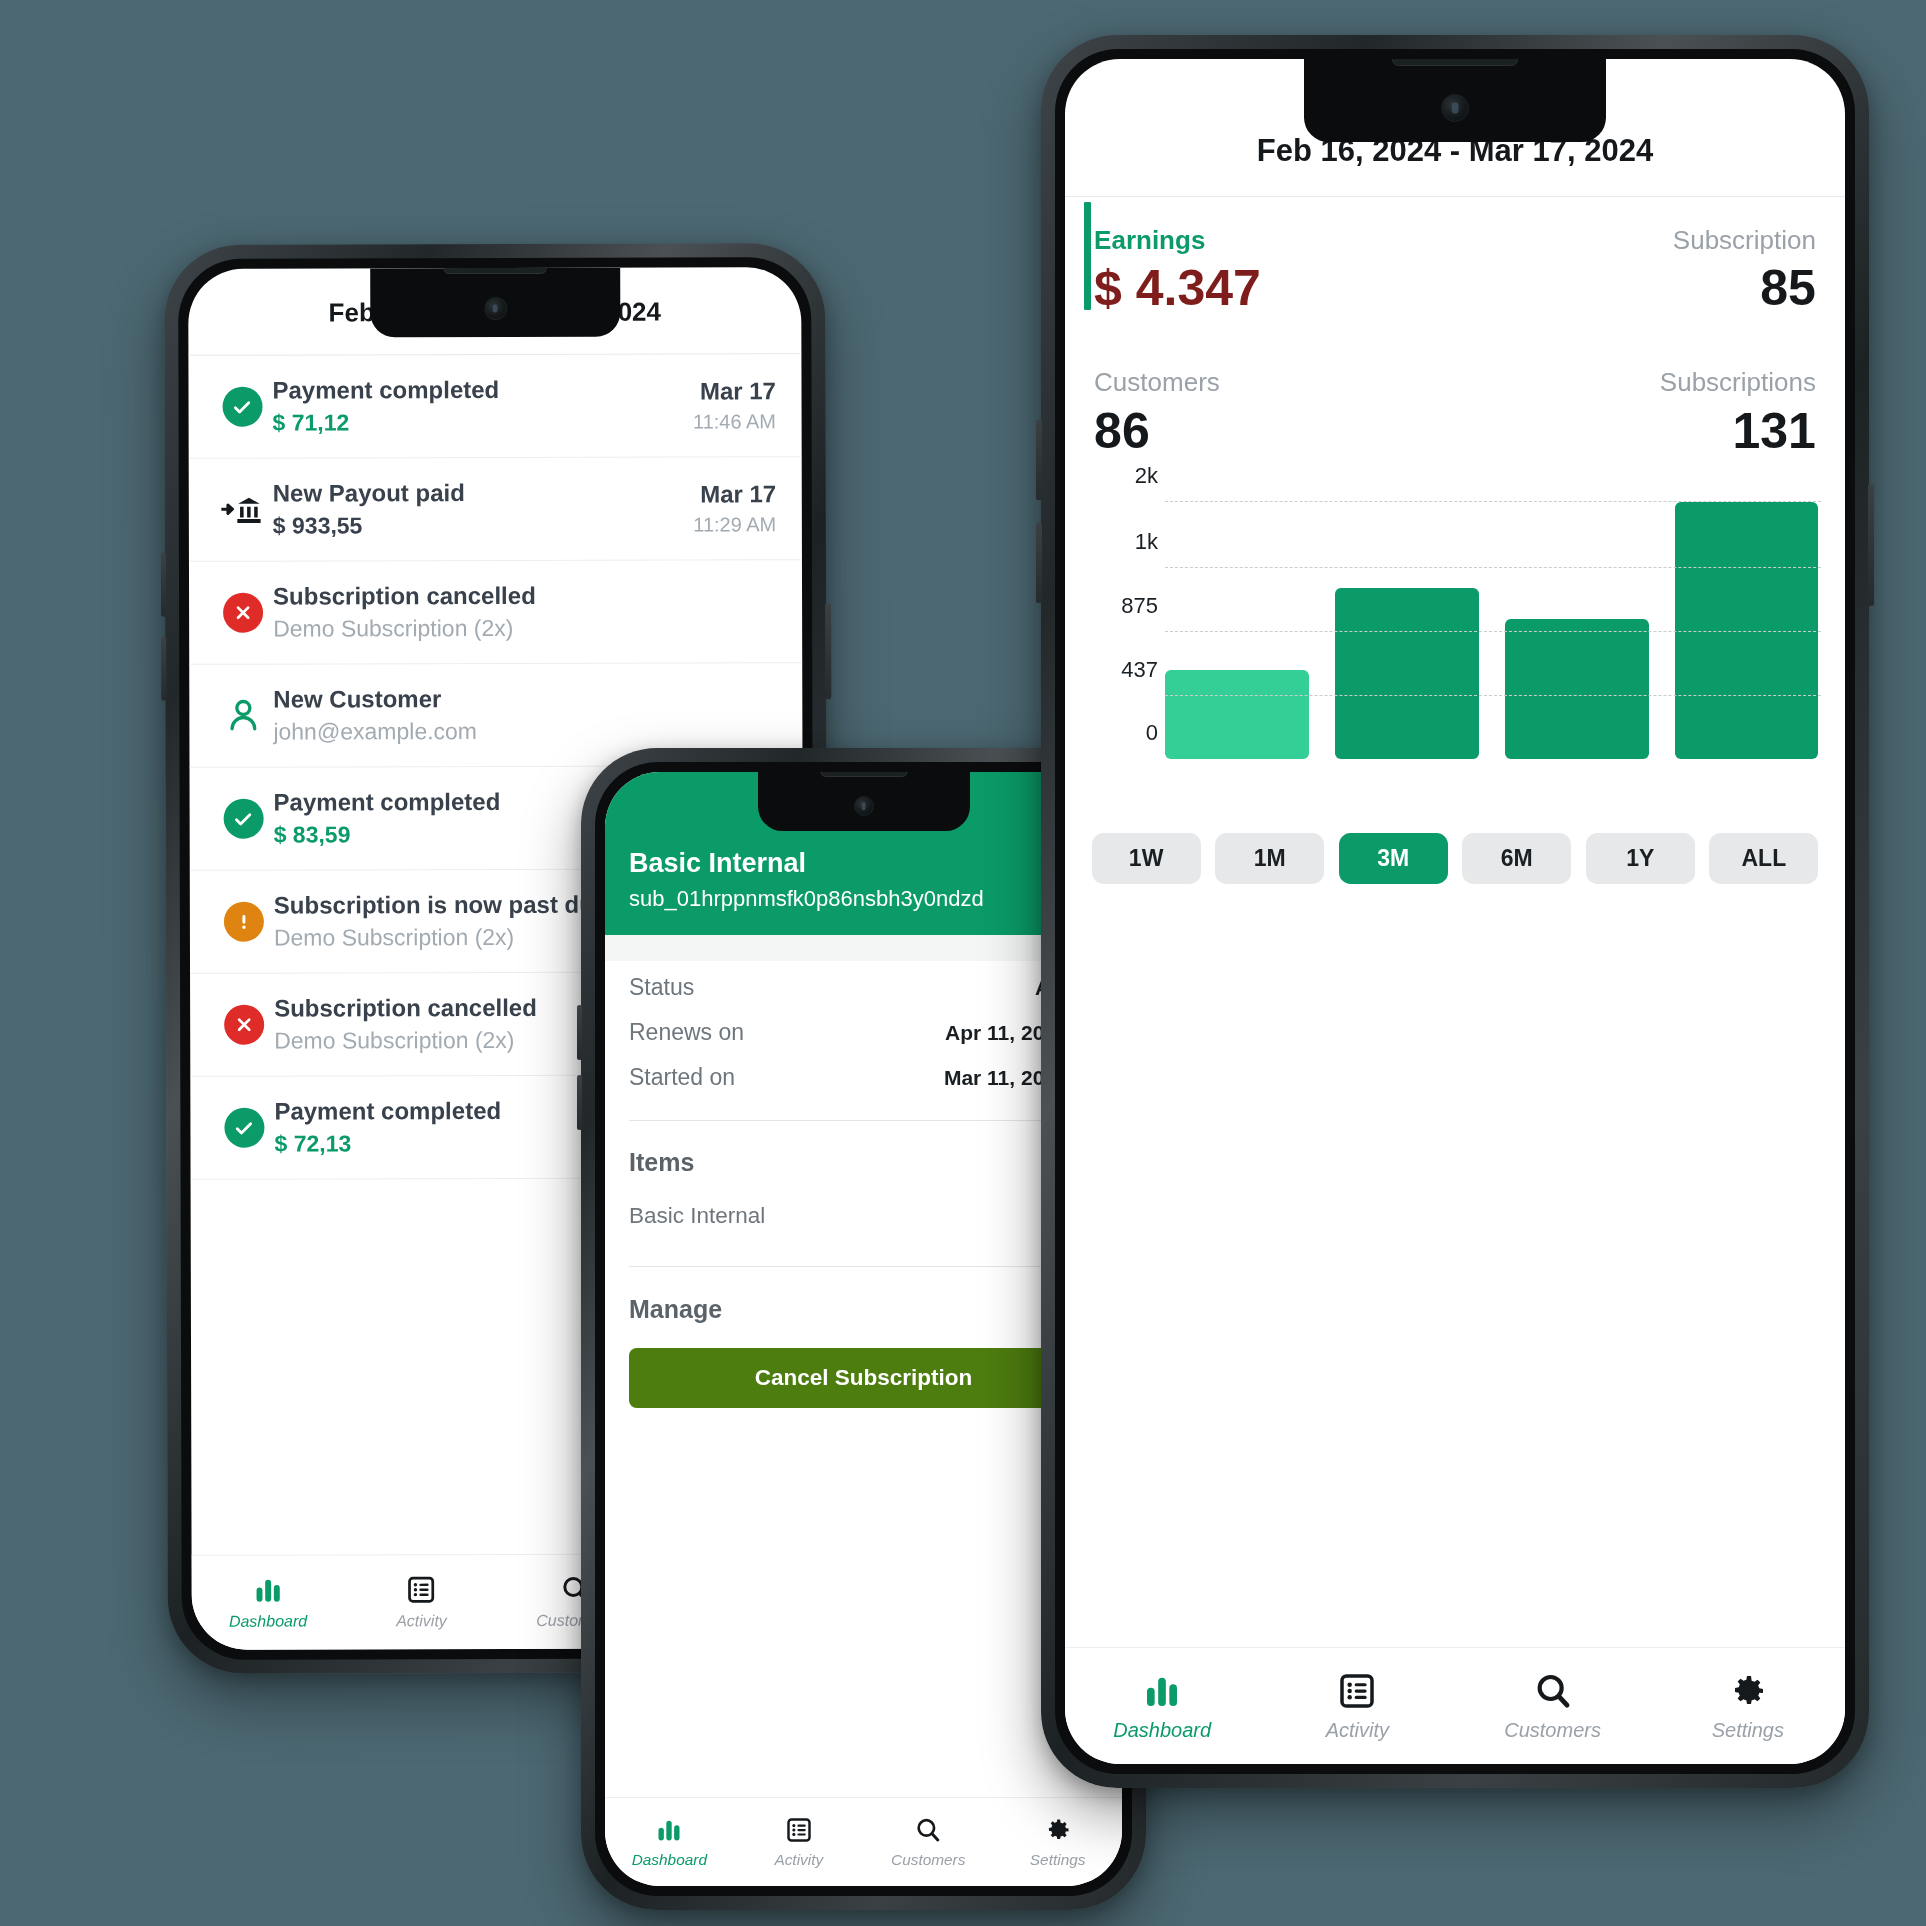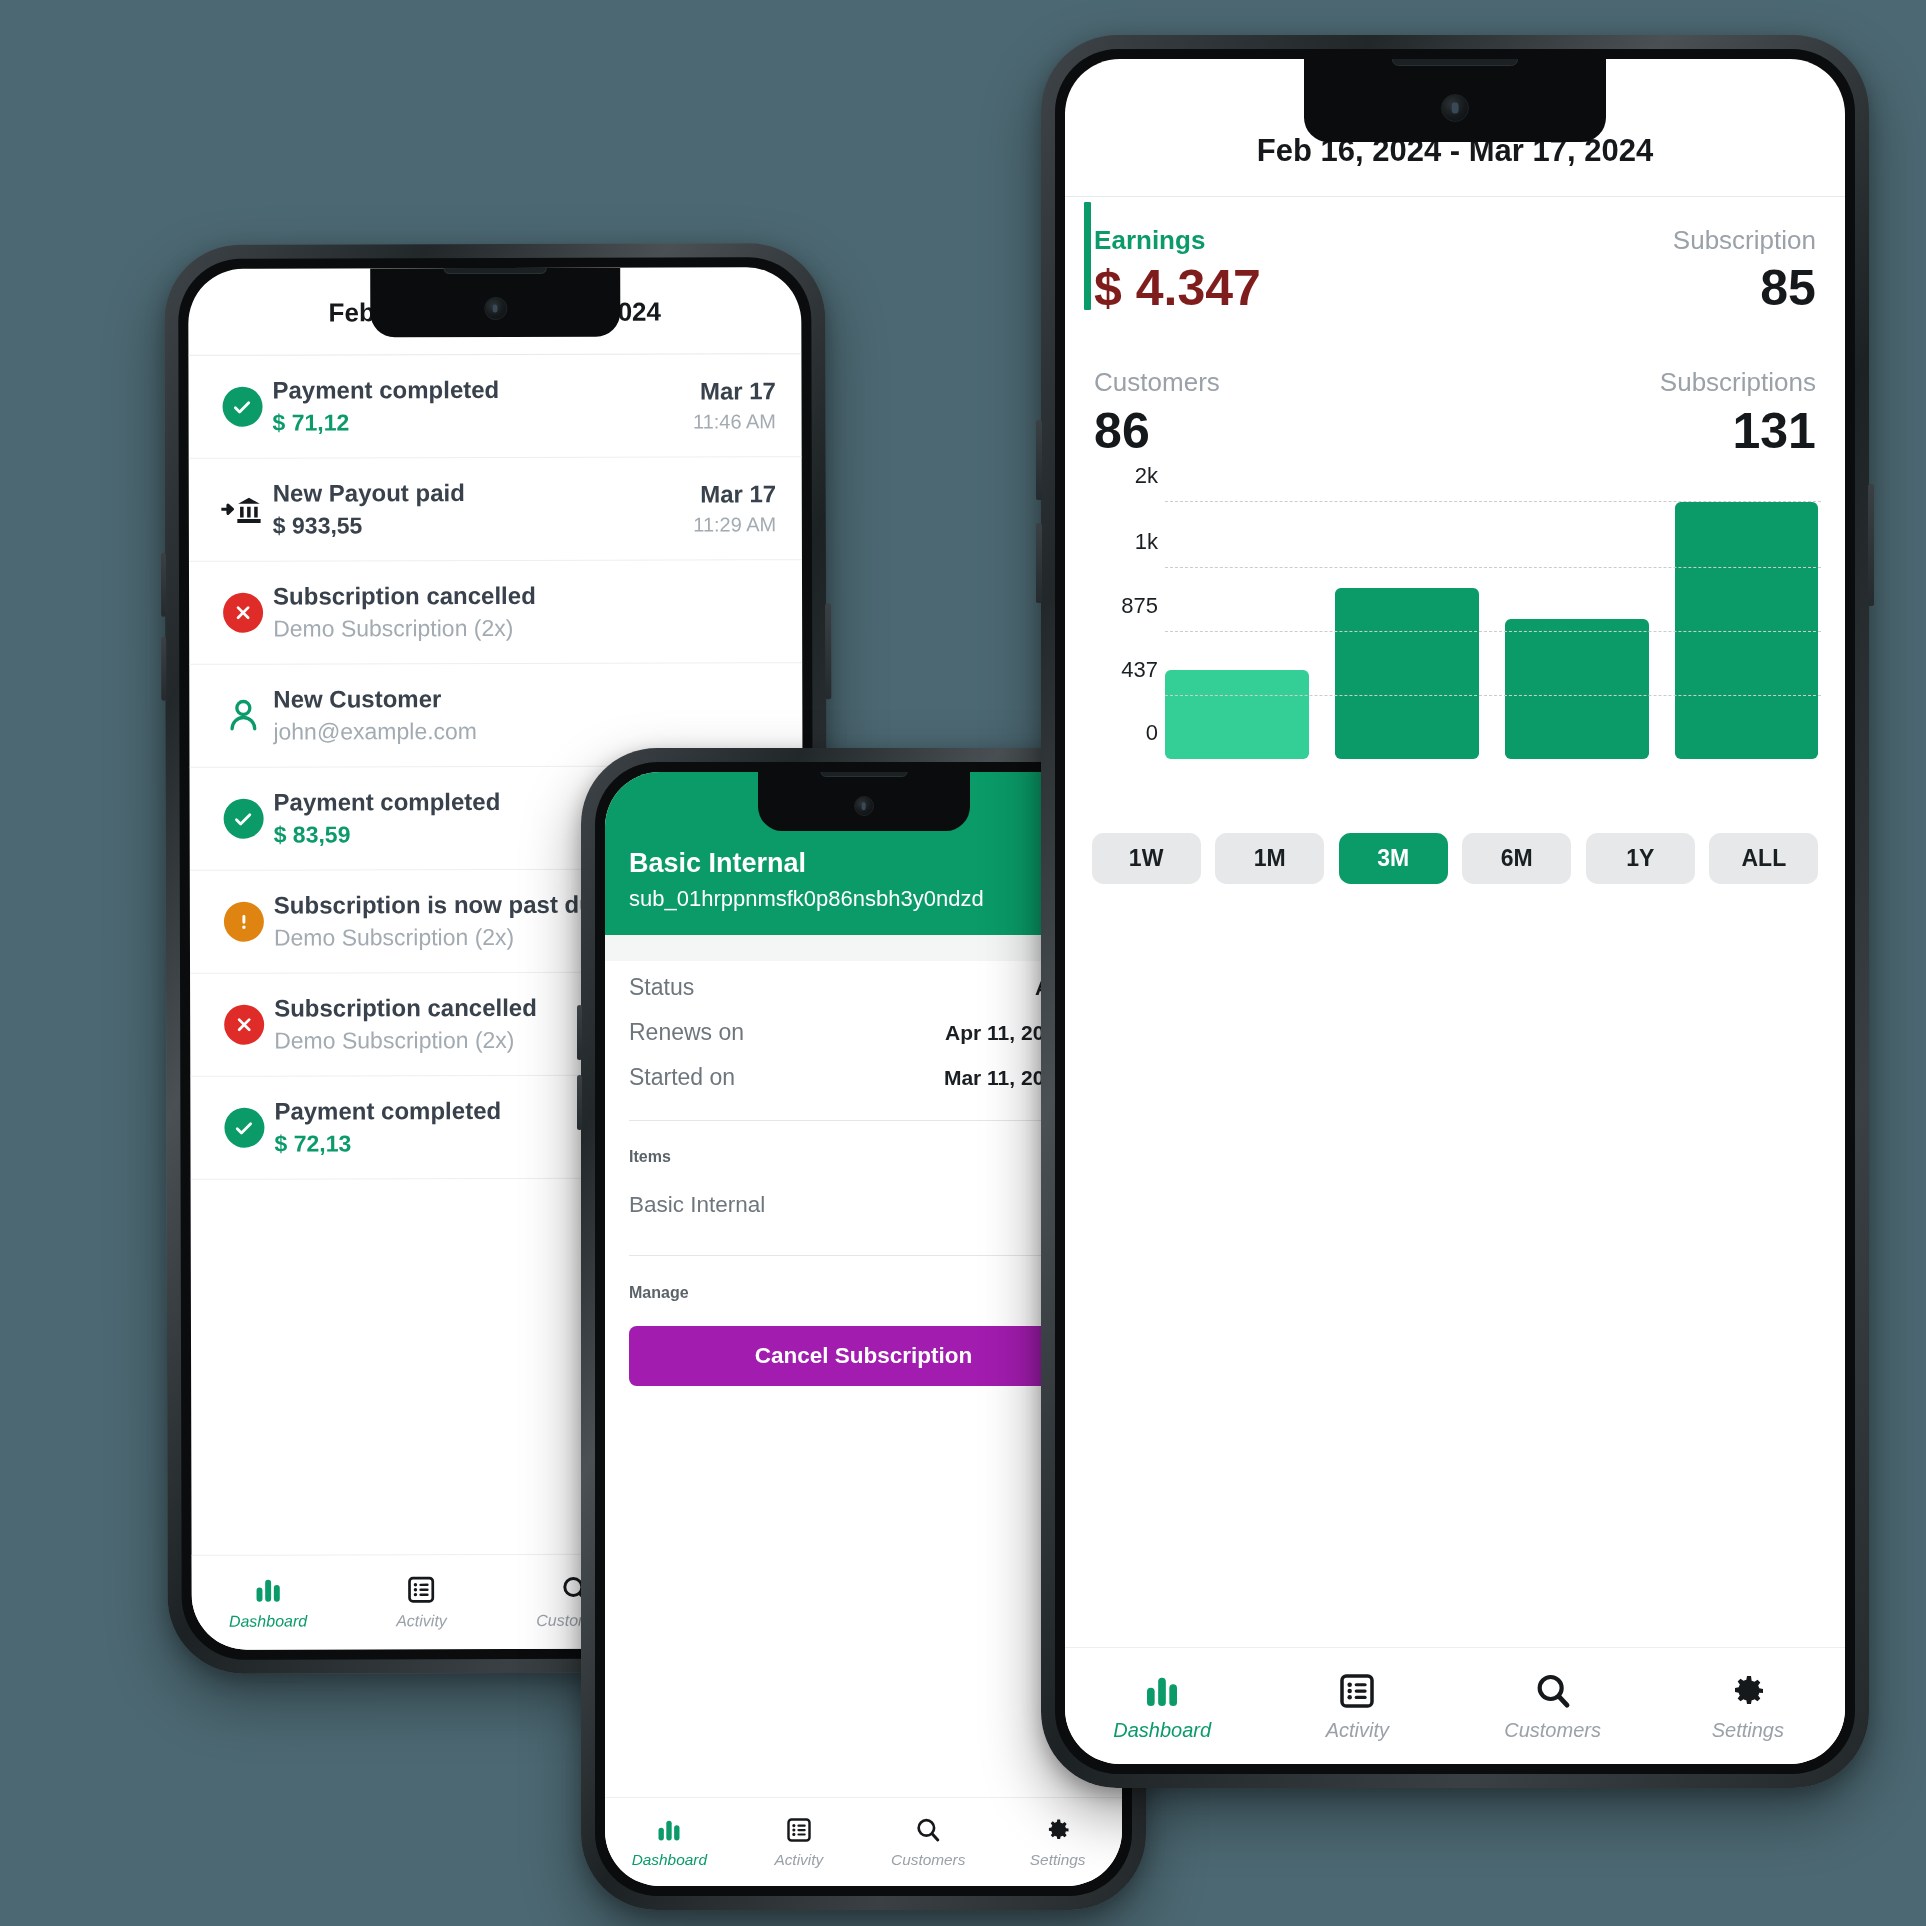--- a/index.html
+++ b/index.html
@@ -148,33 +148,33 @@
   #phone2 .green-hdr .title { font-size: 27px; font-weight: bold; }
   #phone2 .green-hdr .sid { font-size: 22px; margin-top: 7.7px; font-weight: 400; white-space: nowrap; }
   #phone2 .gap { height: 26px; background: #f4f6f6; }
   #phone2 .kv {
     display: flex; justify-content: space-between; align-items: baseline;
     padding: 13px 24.4px 5.1px;
   }
   #phone2 .kv .k { font-size: 23px; color: #6e767d; }
   #phone2 .kv .v { font-size: 21px; color: #1a1f23; font-weight: bold; white-space: nowrap; }
   #phone2 .divider { height: 0.6px; background: #e3e6e7; margin: 23px 24.4px 0; }
-  #phone2 .sect-h { font-size: 16px; font-weight: bold; color: #5b636a; padding: 28px 24.4px 0; }
+  #phone2 .sect-h { font-size: 25px; font-weight: bold; color: #5b636a; padding: 28px 24.4px 0; }
   #phone2 .item-txt { font-size: 22.5px; color: #6e767d; padding: 26px 24.4px 0; }
   #phone2 .btn {
     margin: 0 24.4px 14px;
     border-radius: 7.7px;
     text-align: center;
     color: #fff;
     font-weight: bold;
     font-size: 22.5px;
     padding: 16.7px 0;
   }
   #phone2 .btn.green { background: #0a9b68; }
-  #phone2 .btn.red { background: #a21caf; }
+  #phone2 .btn.red { background: #4d7c0f; }
   #phone2 .tabbar { height: 89px; }
   #phone2 .tab .lbl { font-size: 15.4px; margin-top: 4.5px; }
 
   
   #phone3 {
     left: 1041px; top: 35px;
     width: 828px; height: 1753px;
     z-index: 3;
   }
   #phone3 .hdr-date { font-size: 31px; padding: 74px 0 27px; }

